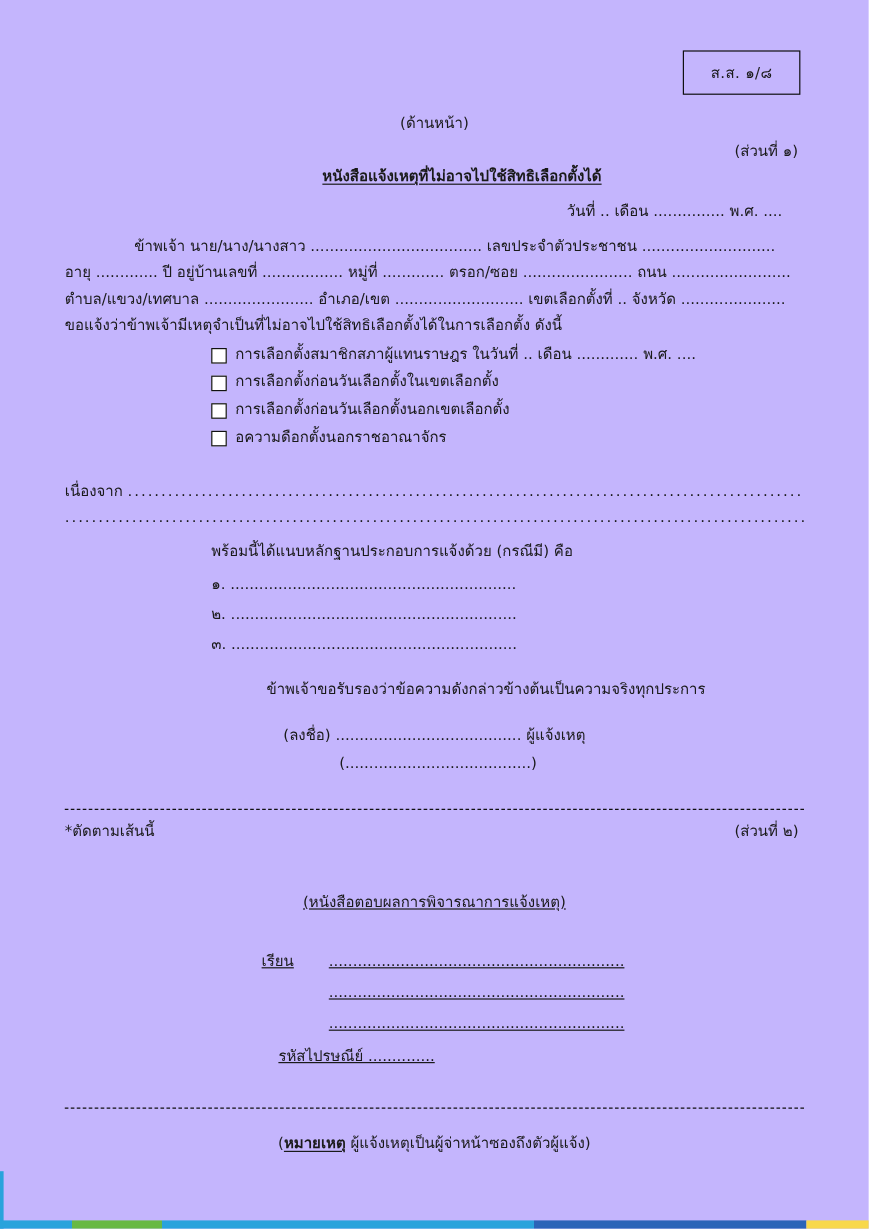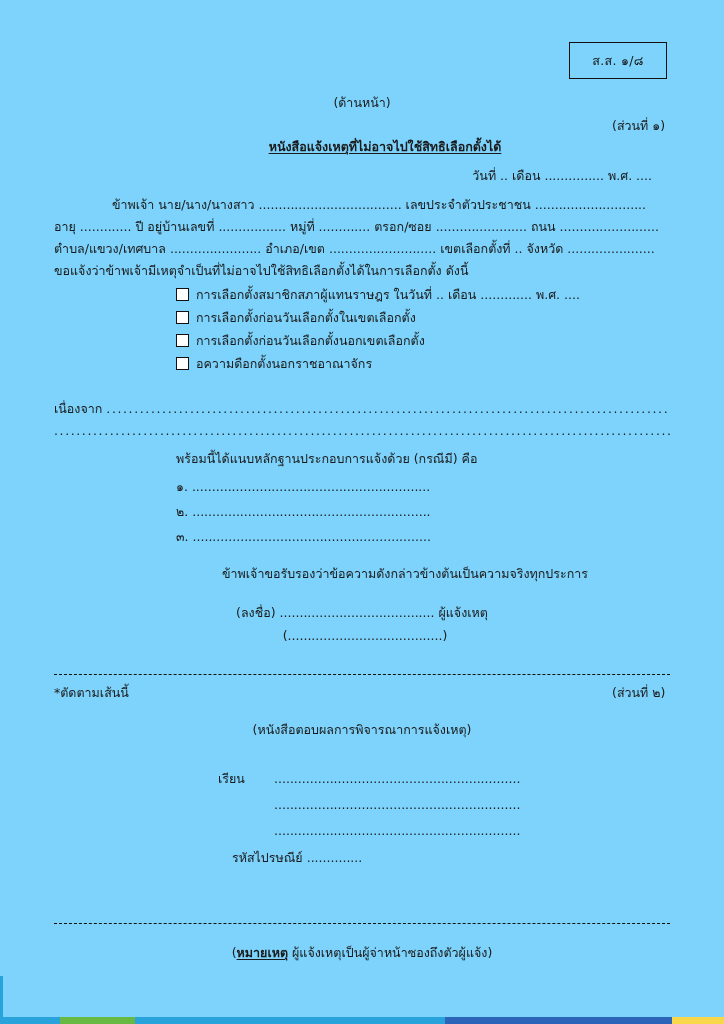--- a/index.html
+++ b/index.html
@@ -16,21 +16,21 @@
     font-family: "DejaVu Sans", "Liberation Sans", sans-serif;
     color: #1a1a1a;
   }
 
   
   .page {
     position: absolute;
     left: 0; top: 0;
     width: 724px;
     height: 1024px;
-    background: #7dd3fc;
+    background: #c4b5fd;
     box-sizing: border-box;
   }
 
   
   .edge-left {
     position: absolute;
     left: 0;
     top: 976px;
     width: 3px;
     height: 48px;
@@ -103,21 +103,21 @@
   .row.right { text-align: right; }
   .row.indent { padding-left: 34px; text-align: center; }
 
   
   .check-list {
     margin-top: 2px;
     padding-left: 122px;
   }
   .check-item {
     display: flex;
-    align-items: flex-start;
+    align-items: center;
     gap: 7px;
     line-height: 21px;
     margin-bottom: 2px;
   }
   .checkbox {
     display: inline-block;
     width: 11px;
     height: 11px;
     border: 1.5px solid #111;
     margin-top: 4px;
@@ -139,21 +139,21 @@
   .cut-rule {
     border: 0;
     border-top: 1.4px dashed #111;
     margin: 0;
     position: absolute;
     left: 54px;
     width: 616px;
   }
 
   
-  .part2 { position: absolute; left: 54px; top: 690px; width: 616px; }
+  .part2 { position: absolute; left: 54px; top: 712px; width: 616px; text-decoration: underline; }
   .p2-title { text-align: center; font-size: 12.5px; margin-top: 30px; }
   .addr-block { margin-top: 26px; padding-left: 164px; font-size: 12.5px; }
   .addr-row { display: flex; line-height: 26px; white-space: nowrap; }
   .addr-label { width: 56px; flex: 0 0 auto; }
   .addr-dots { flex: 0 0 auto; }
   .zip-row { line-height: 28px; padding-left: 14px; white-space: nowrap; }
 </style>
 </head>
 <body>
 

